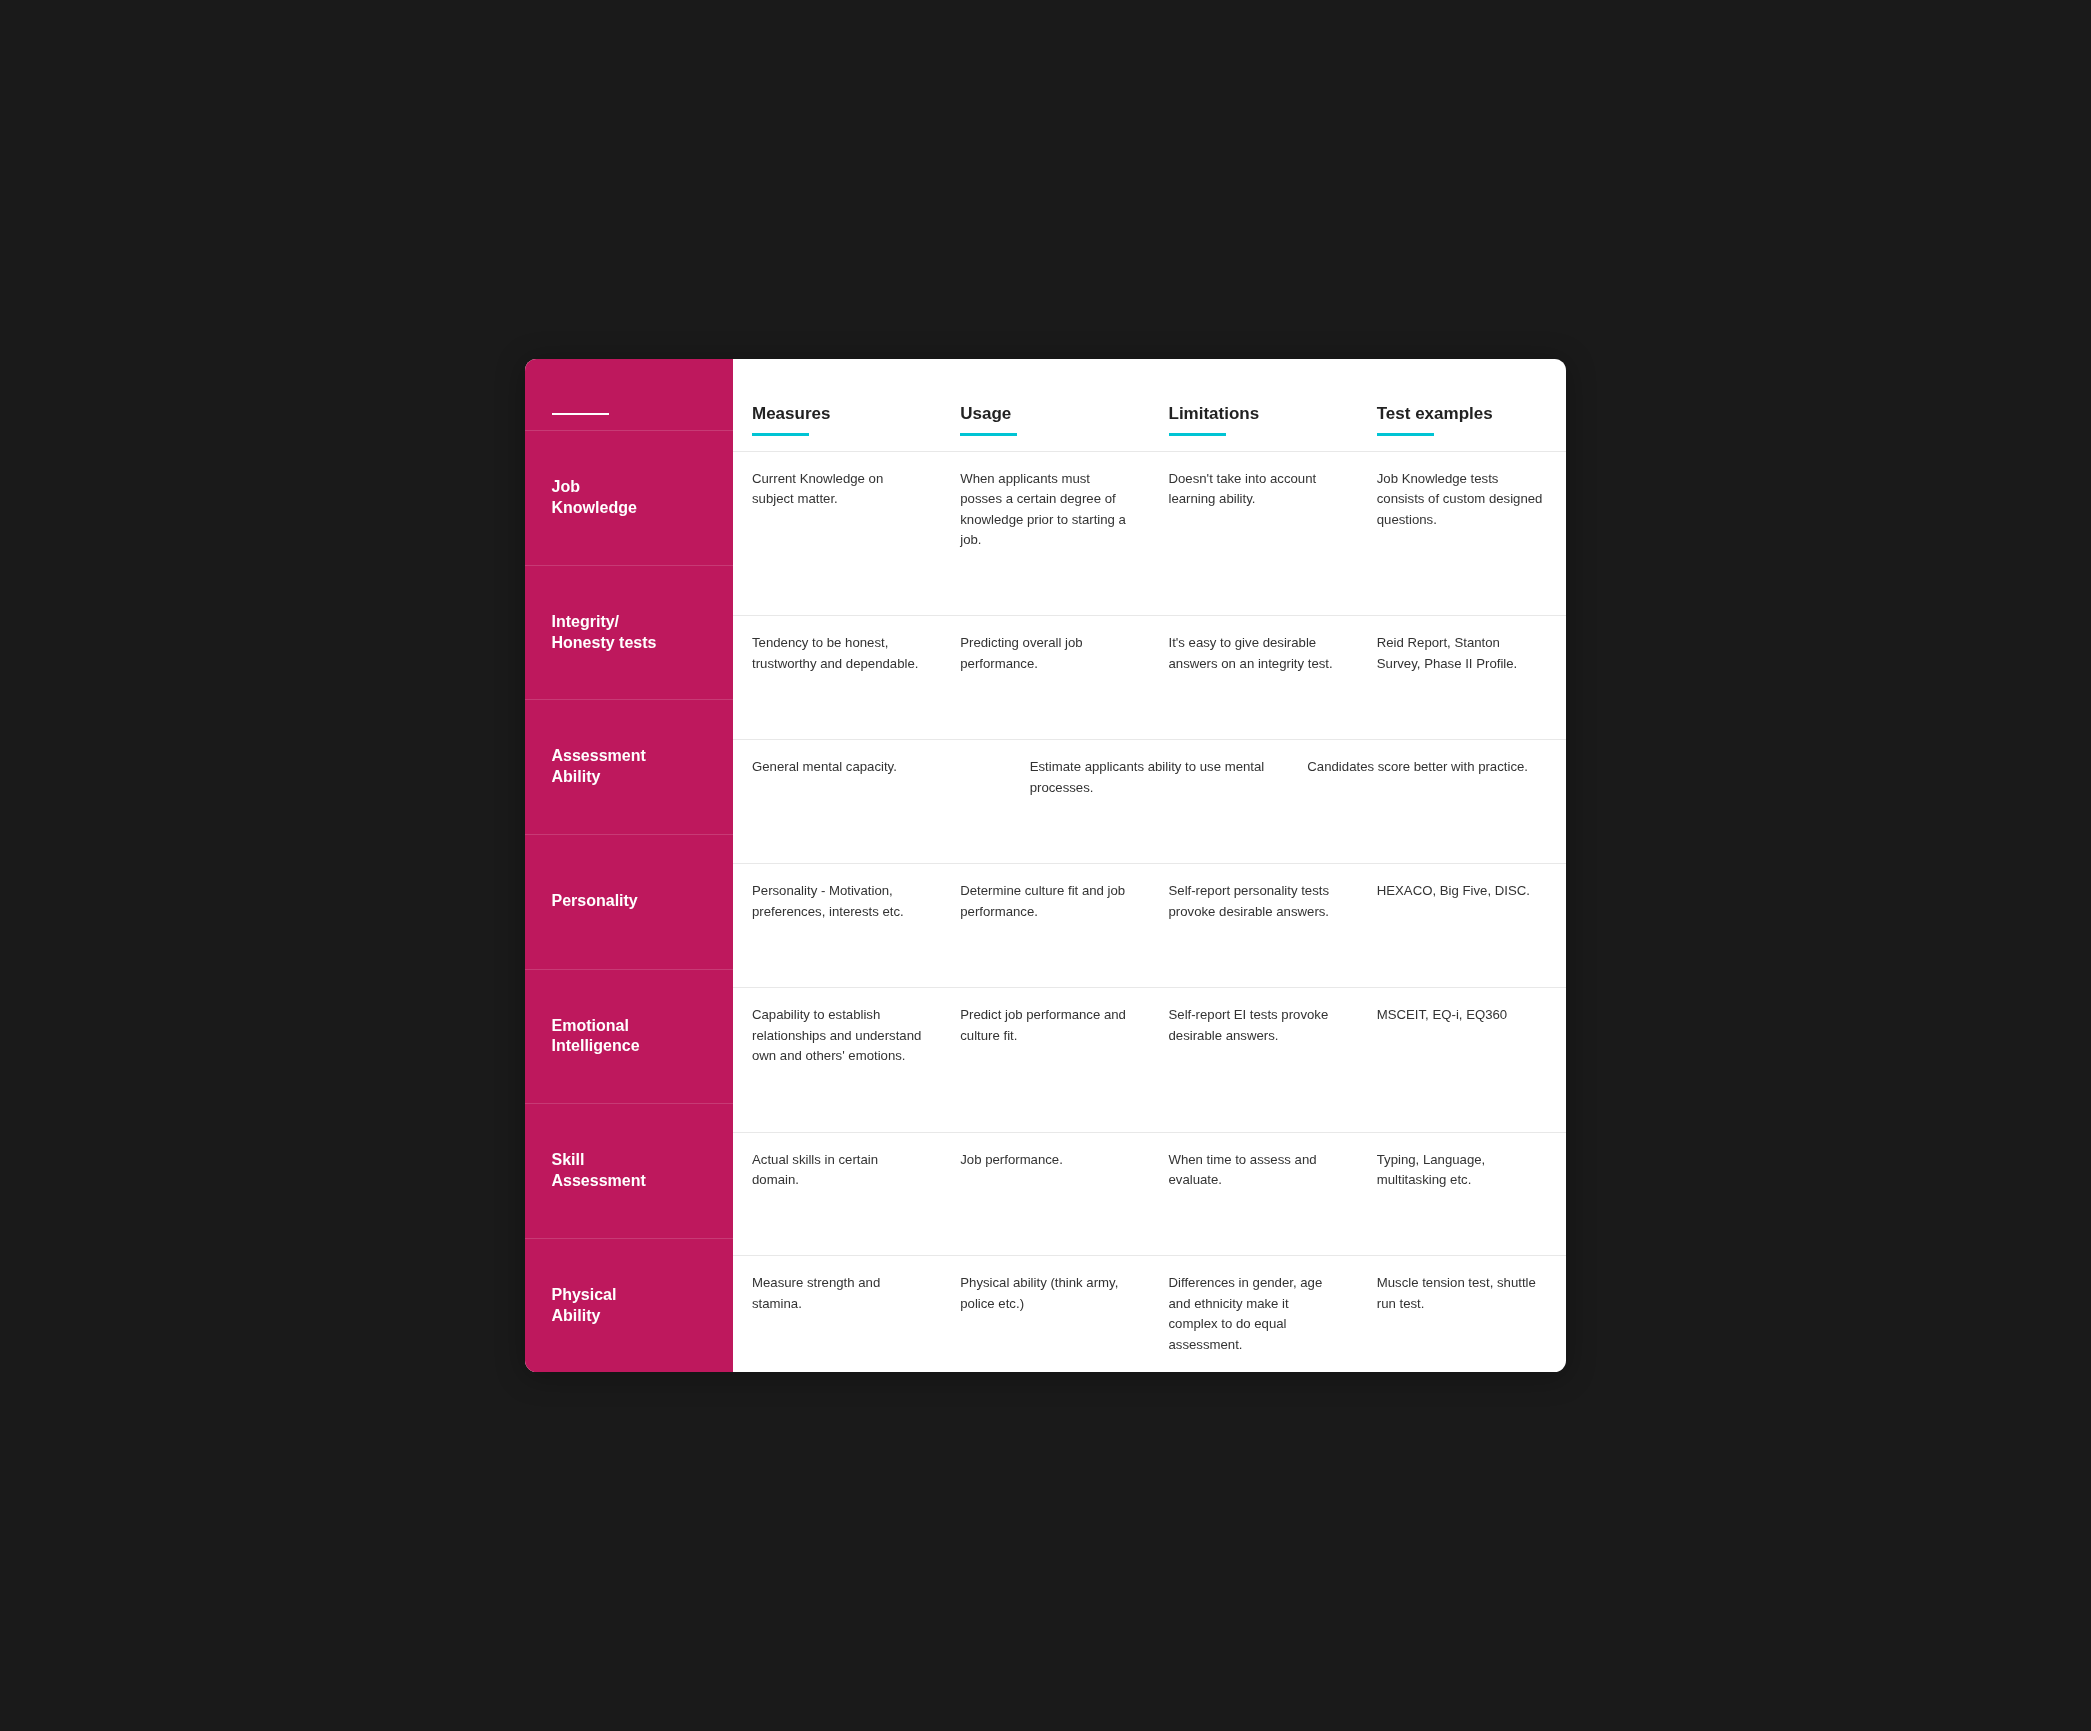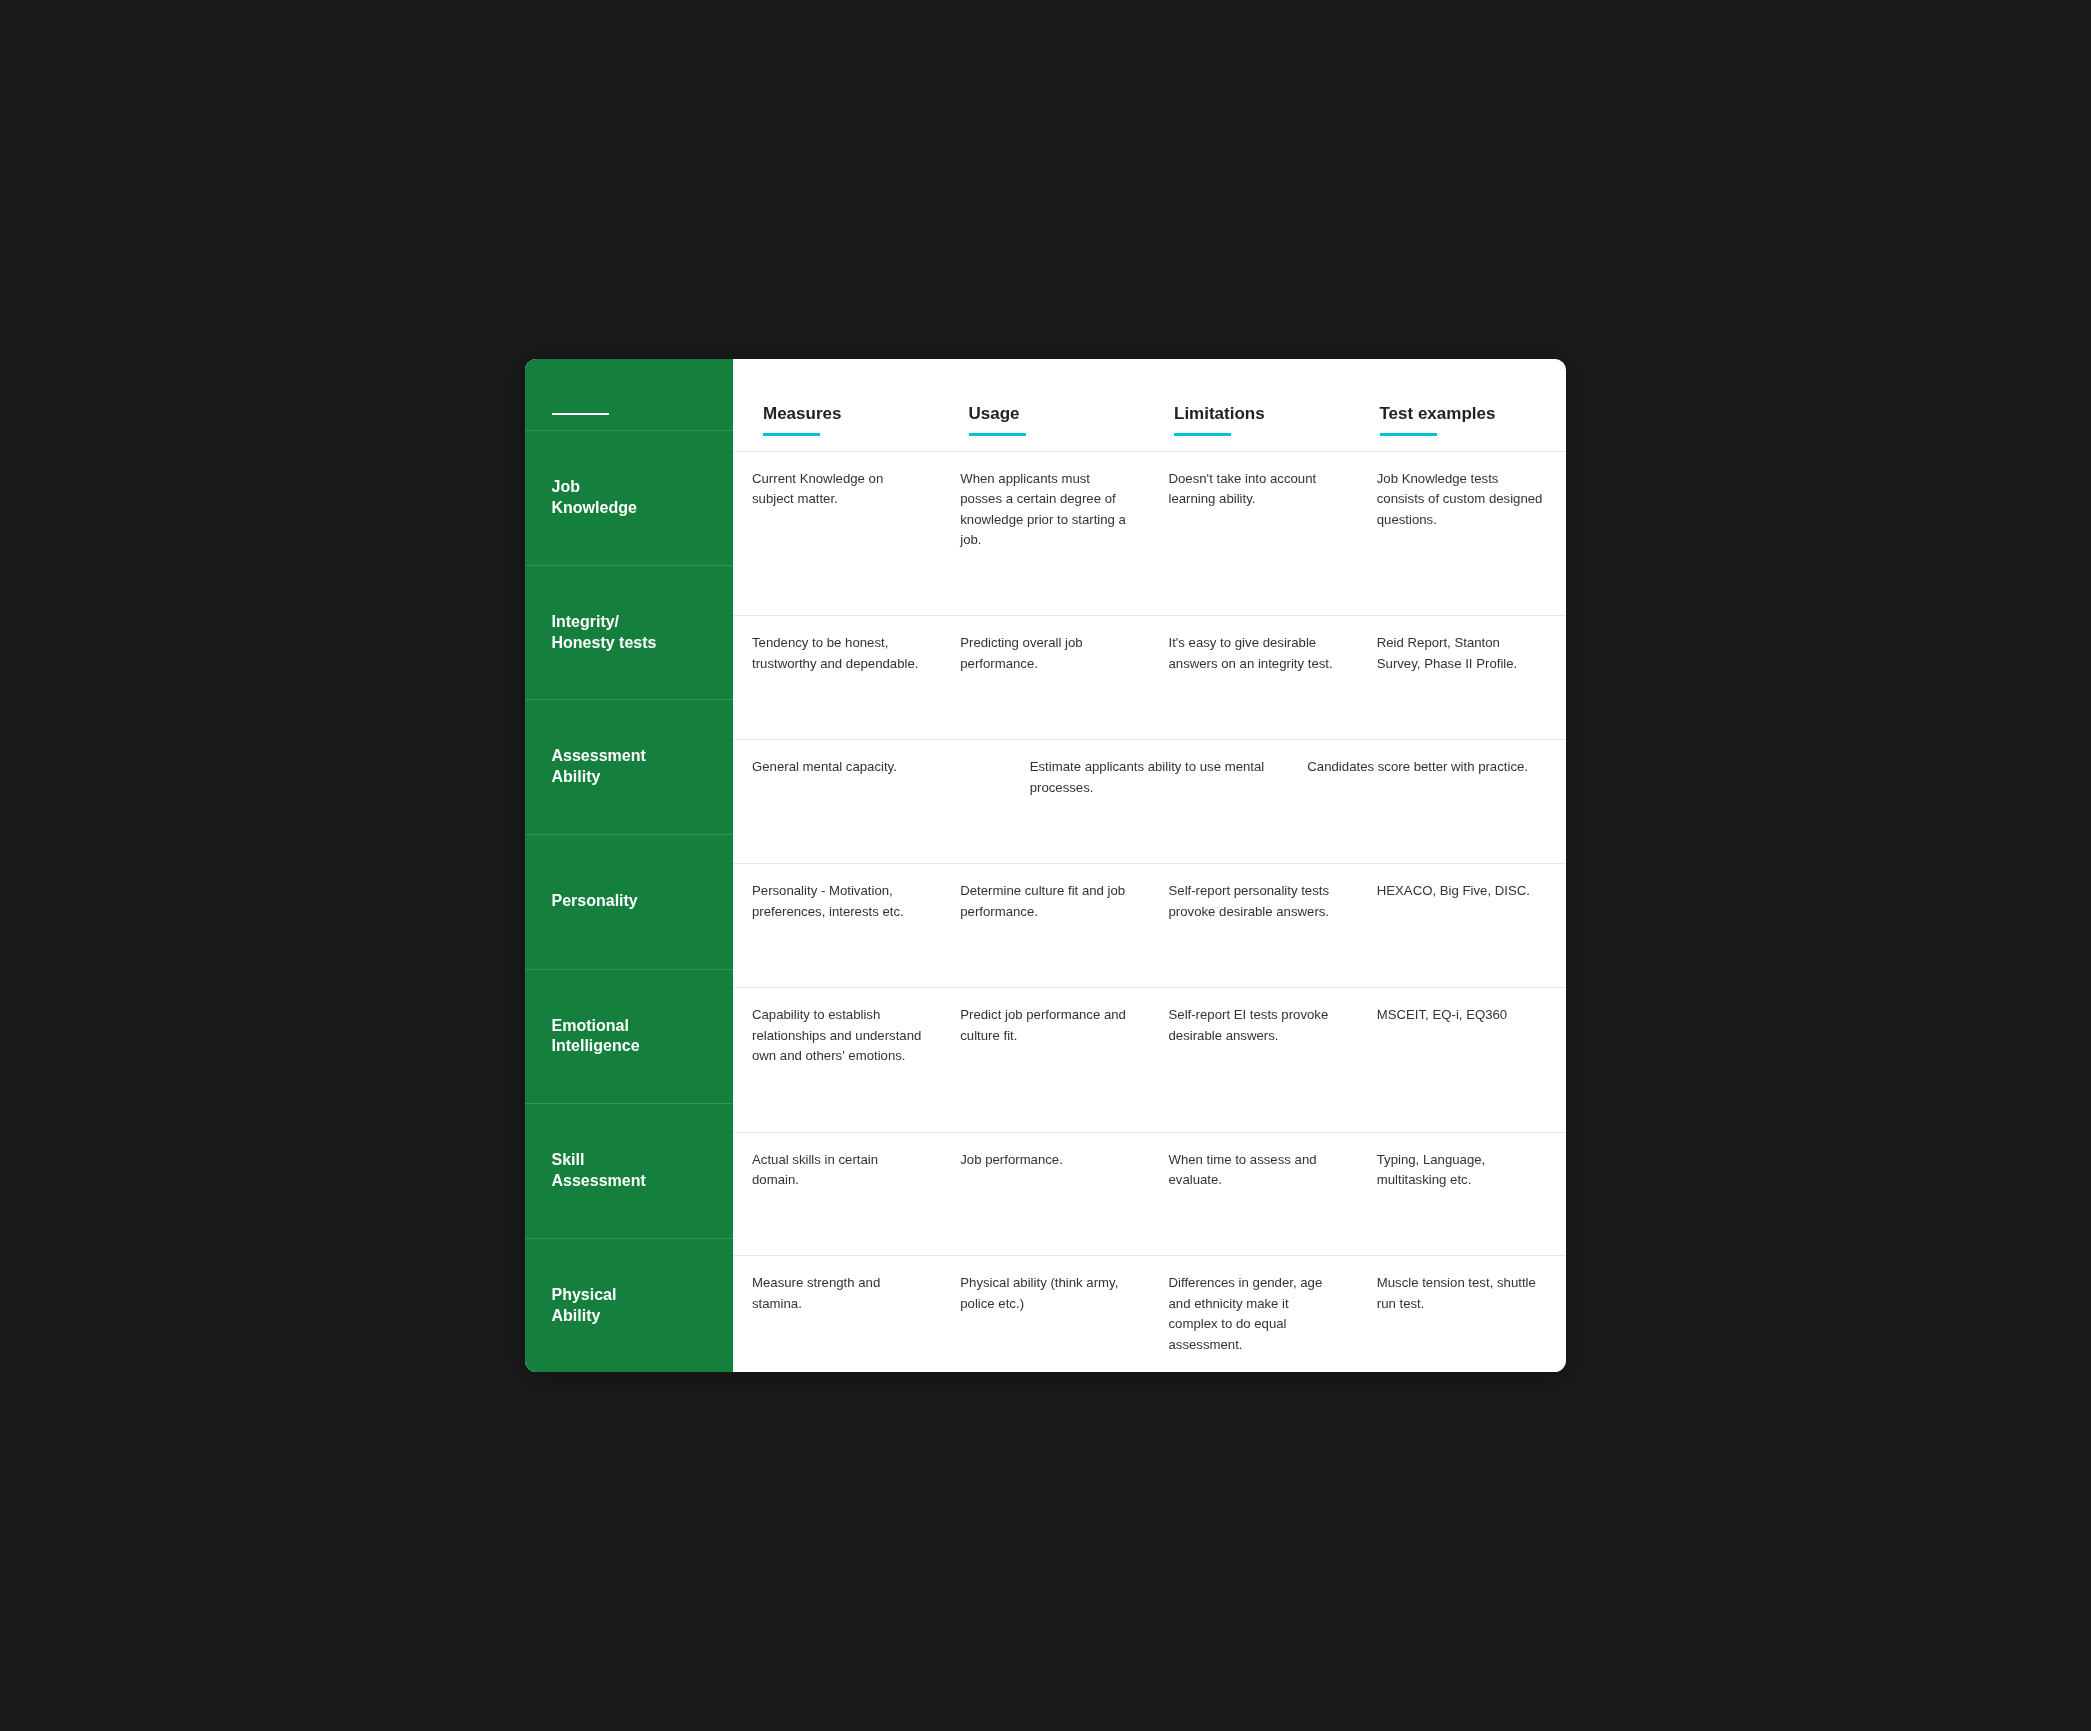--- a/index.html
+++ b/index.html
@@ -14,21 +14,21 @@
     .card {
       background: #fff;
       border-radius: 11.4px;
       overflow: hidden;
       display: flex;
       width: 1041px;
       min-height: 833px;
       box-shadow: 0 3.8px 30px rgba(0,0,0,0.3);
     }
     .sidebar {
-      background: #15803d;
+      background: #be185d;
       width: 208px;
       flex-shrink: 0;
       display: flex;
       flex-direction: column;
       padding: 0;
     }
     .sidebar-header {
       padding: 45px 26.5px 15px 26.5px;
     }
     .sidebar-header-text {
@@ -63,21 +63,20 @@
     }
     .main {
       flex: 1;
       display: flex;
       flex-direction: column;
       padding: 0;
     }
     .main-header {
       display: flex;
       padding: 45px 0 0 0;
-      margin-left: 11px;
     }
     .col-header {
       flex: 1;
       padding: 0 19px 15px 19px;
     }
     .col-header-text {
       font-size: 17px;
       font-weight: 700;
       color: #222;
     }

